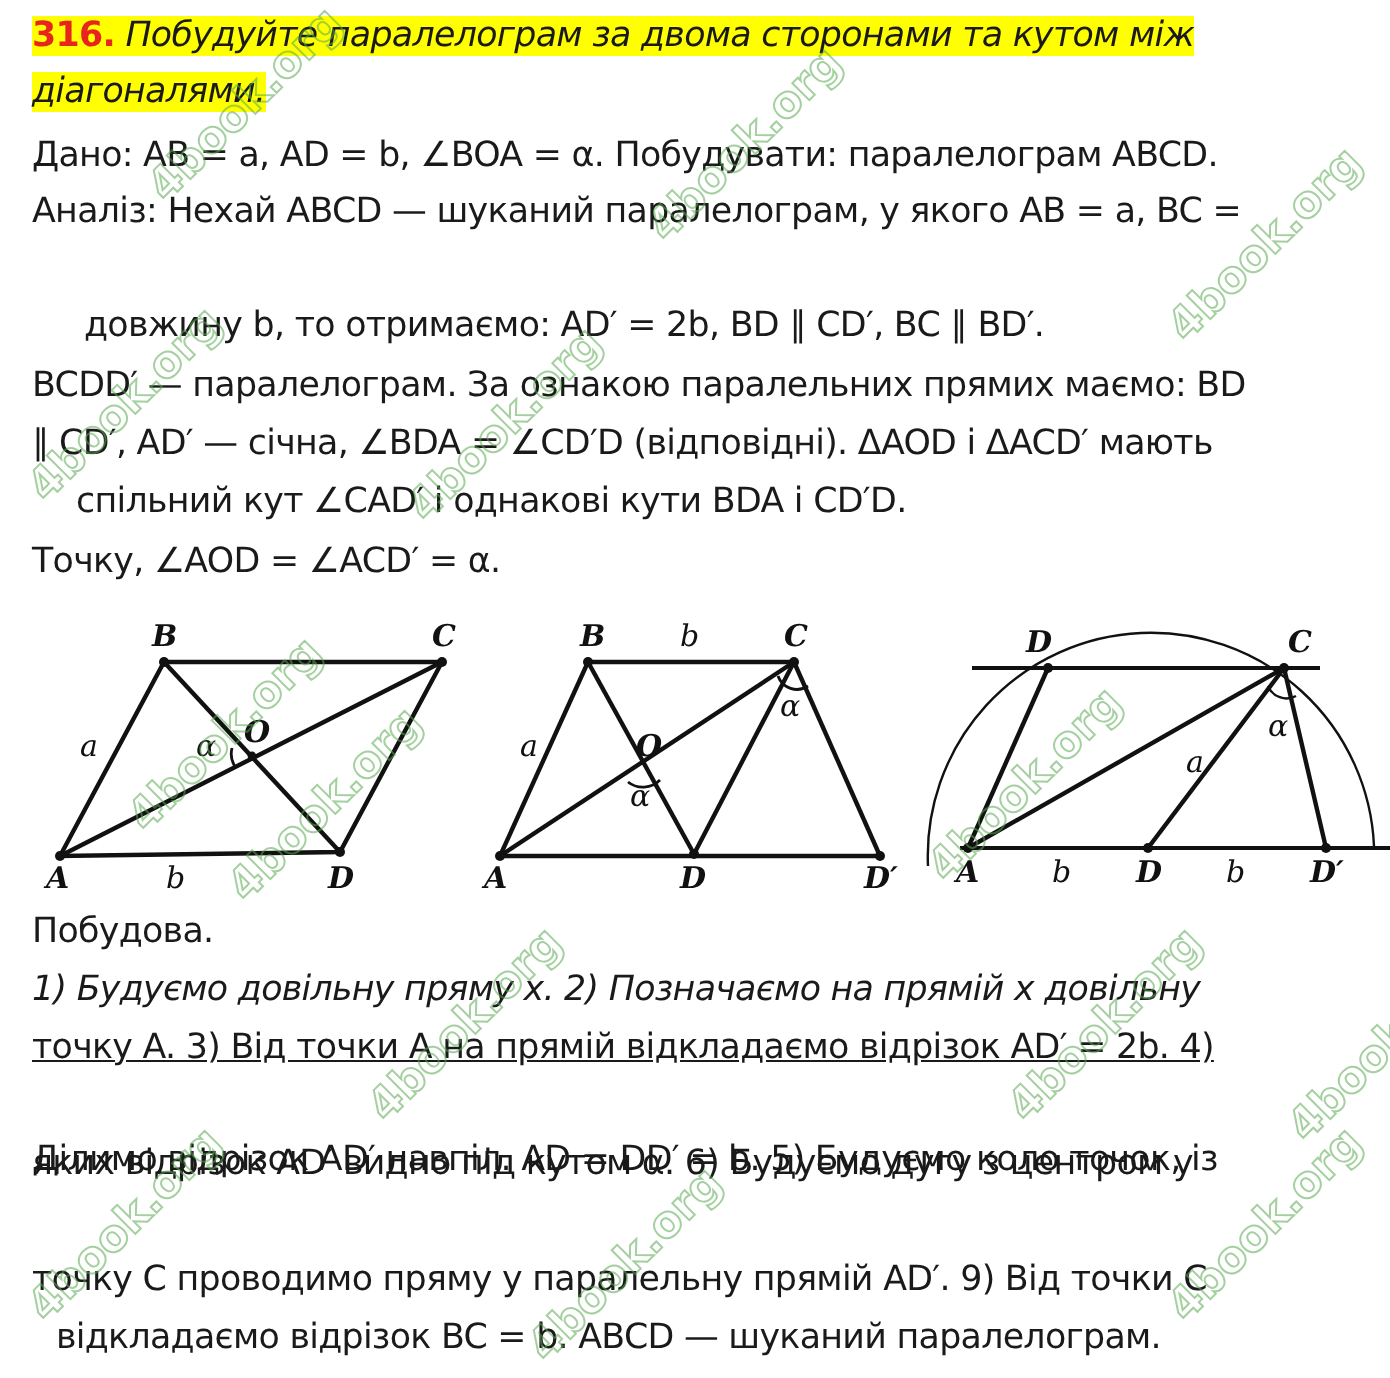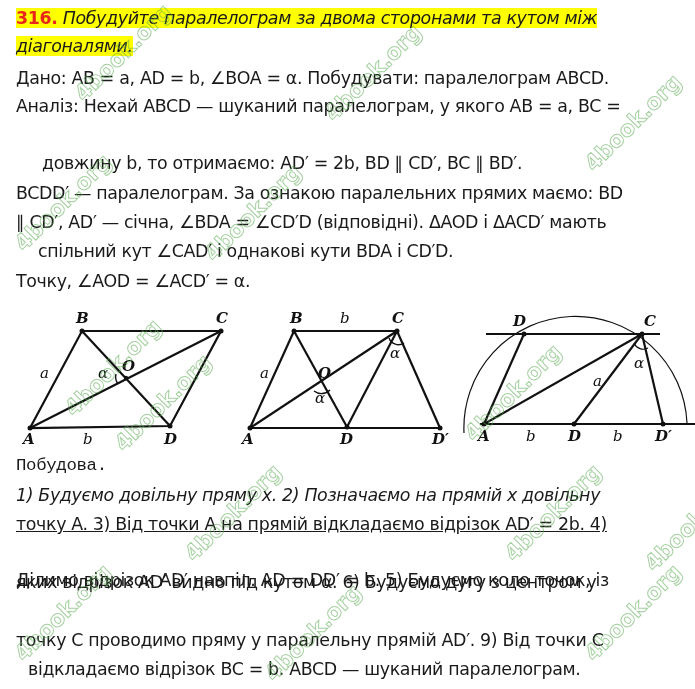--- a/index.html
+++ b/index.html
@@ -122,21 +122,21 @@
       <text class="lbl" x="194" y="28">C</text>
       <text class="lbl" x="118" y="143">D</text>
       <text class="lbl" x="205" y="143">D′</text>
       <text class="lbl-i" x="143" y="88">a</text>
       <text class="lbl-i" x="76" y="143">b</text>
       <text class="lbl-i" x="163" y="143">b</text>
       <text class="lbl-i" x="184" y="70">α</text>
     </svg>
   </div>
 
-  <div class="line" style="top:453px;font-family:Liberation Mono, monospace;">Побудова.</div>
+  <div class="line" style="top:453px;">Побудова.</div>
   <div class="line" style="top:482px;font-style:italic;">1) Будуємо довільну пряму x. 2) Позначаємо на прямій x довільну</div>
   <div class="line" style="top:511px;text-decoration:underline;">точку A. 3) Від точки A на прямій відкладаємо відрізок AD′ = 2b. 4)</div>
   <div class="line" style="top:540px;margin-top:27px;">Ділимо відрізок AD′ навпіл. AD = DD′ = b. 5) Будуємо коло точок, із</div>
   <div class="line" style="top:569px;">яких відрізок AD′ видно під кутом α. 6) Будуємо дугу з центром у</div>
   <div class="line" style="top:627px;">точку C проводимо пряму у паралельну прямій AD′. 9) Від точки C</div>
   <div class="line" style="top:656px;margin-left:12px;">відкладаємо відрізок BC = b. ABCD — шуканий паралелограм.</div>
 
   <div class="wm" style="left:50px; top:40px;">4book.org</div>
   <div class="wm" style="left:300px; top:60px;">4book.org</div>
   <div class="wm" style="left:560px; top:110px;">4book.org</div>

